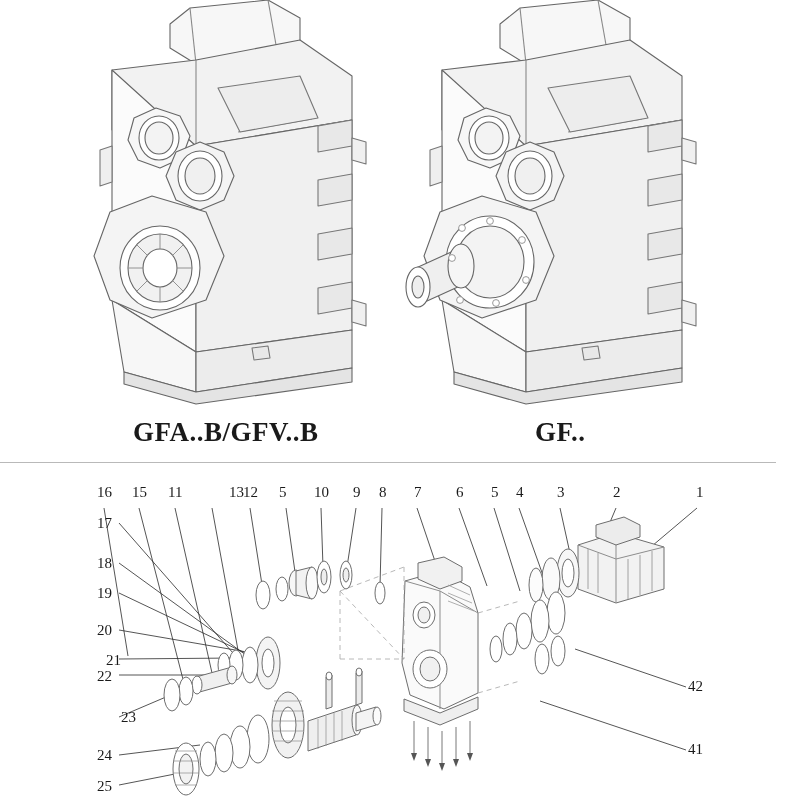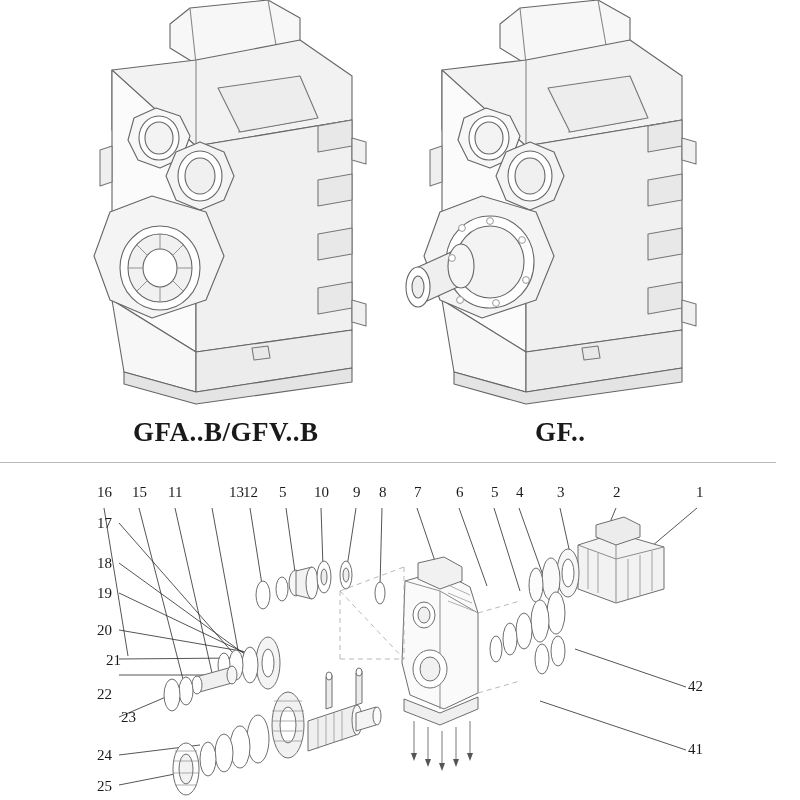--- a/index.html
+++ b/index.html
@@ -410,21 +410,21 @@
     <div class="label" style="left:516px; top:22px;">4</div>
     <div class="label" style="left:557px; top:22px;">3</div>
     <div class="label" style="left:613px; top:22px;">2</div>
     <div class="label" style="left:696px; top:22px;">1</div>
 
     <div class="label" style="left:97px; top:53px;">17</div>
     <div class="label" style="left:97px; top:93px;">18</div>
     <div class="label" style="left:97px; top:123px;">19</div>
     <div class="label" style="left:97px; top:160px;">20</div>
     <div class="label" style="left:106px; top:190px;">21</div>
-    <div class="label" style="left:97px; top:206px;margin-top:18px;">22</div>
+    <div class="label" style="left:97px; top:206px;">22</div>
     <div class="label" style="left:97px; top:247px;margin-left:24px;">23</div>
     <div class="label" style="left:97px; top:285px;">24</div>
     <div class="label" style="left:97px; top:316px;">25</div>
 
     <div class="label" style="left:688px; top:216px;">42</div>
     <div class="label" style="left:688px; top:279px;">41</div>
   </div>
 </div>
 
 </body></html>

